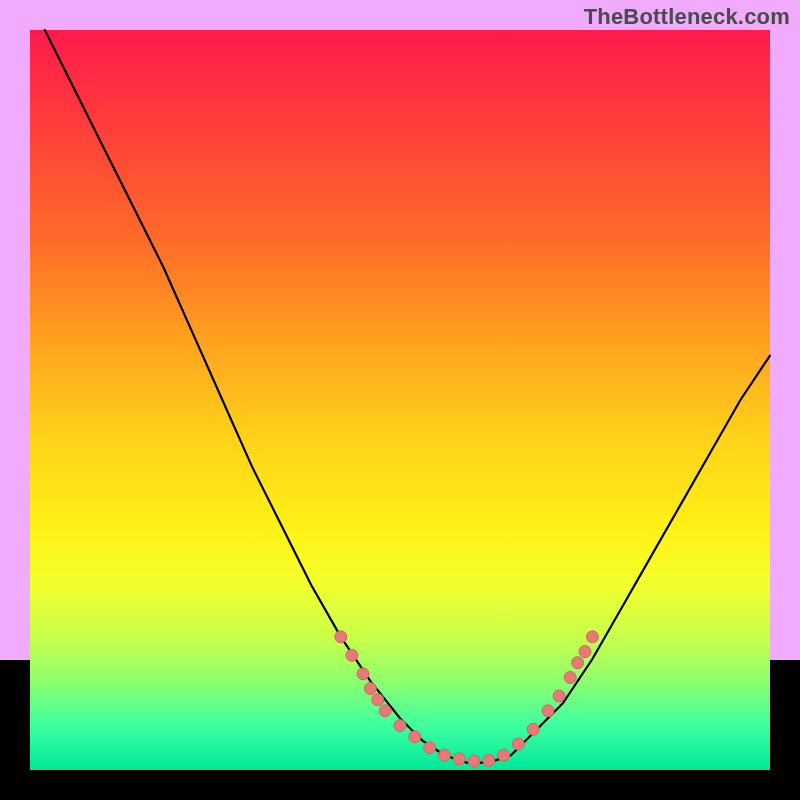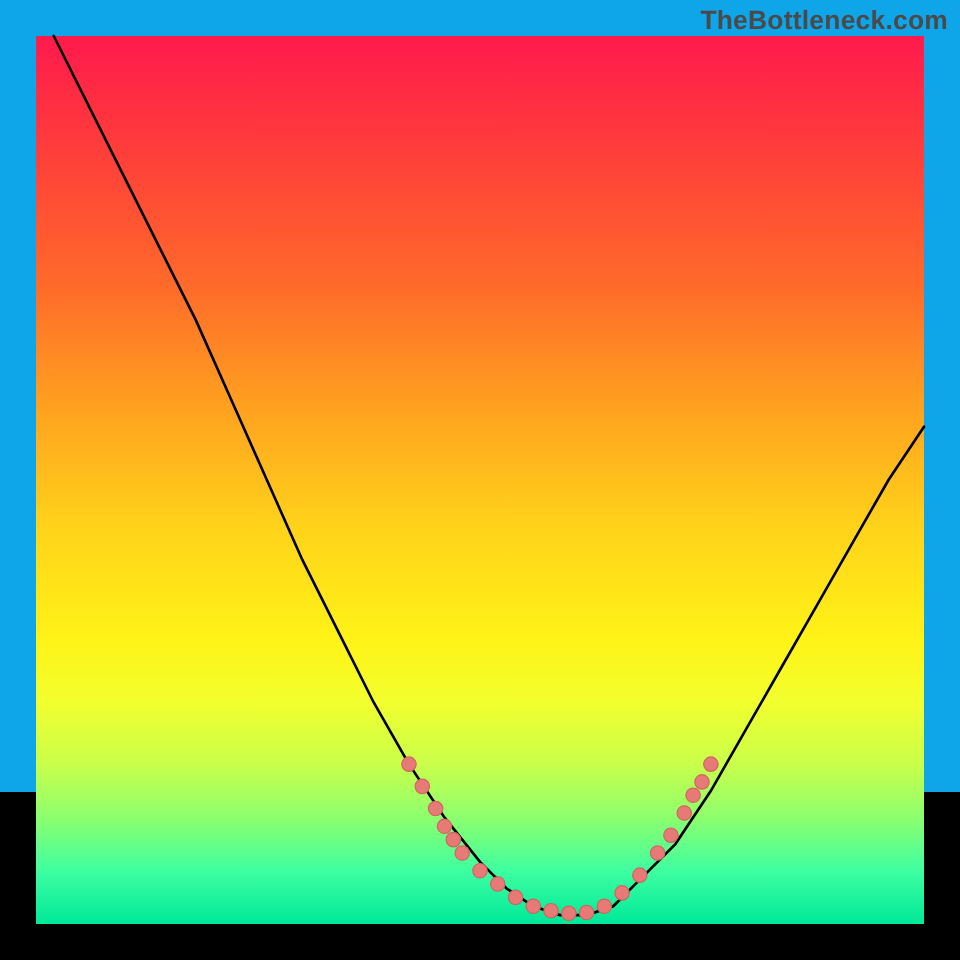--- a/index.html
+++ b/index.html
@@ -8,21 +8,21 @@
     width: 800px;
     height: 800px;
     background: #000;
     overflow: hidden;
     font-family: Arial, Helvetica, sans-serif;
   }
   .frame {
     position: relative;
     width: 800px;
     height: 660px;
-    background: #0ea5e9;
+    background: #f0abfc;
   }
   .plot {
     position: absolute;
     left: 30px;
     top: 30px;
     width: 740px;
     height: 740px;
     background: linear-gradient(to bottom,
       #ff1a4d 0%,
       #ff3b3b 12%,

